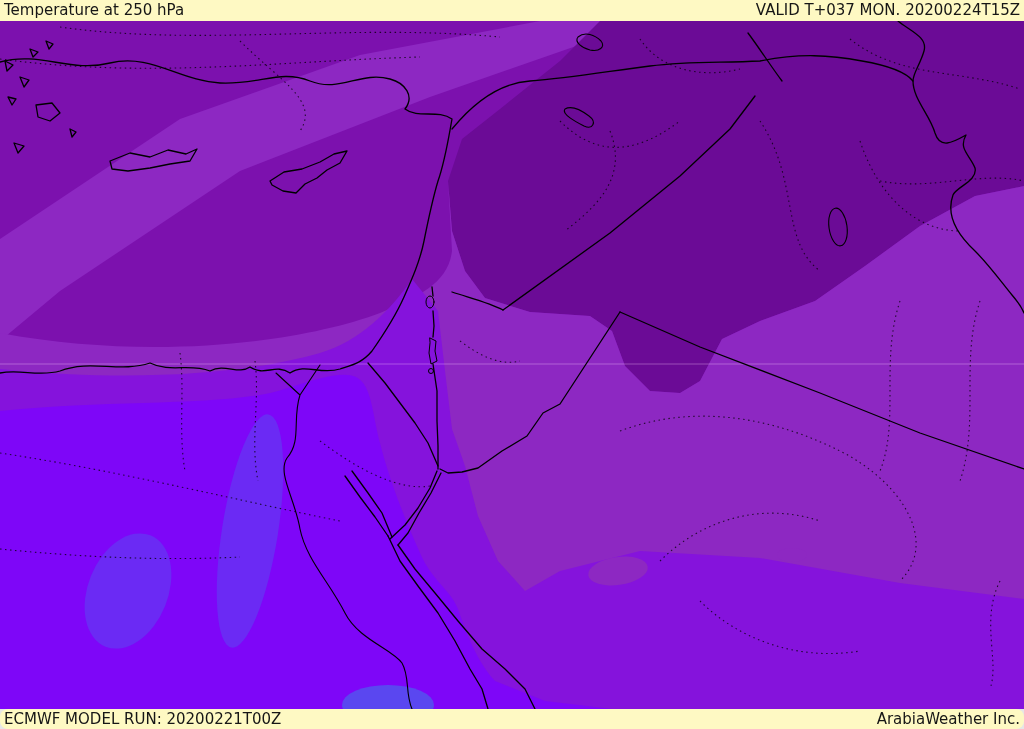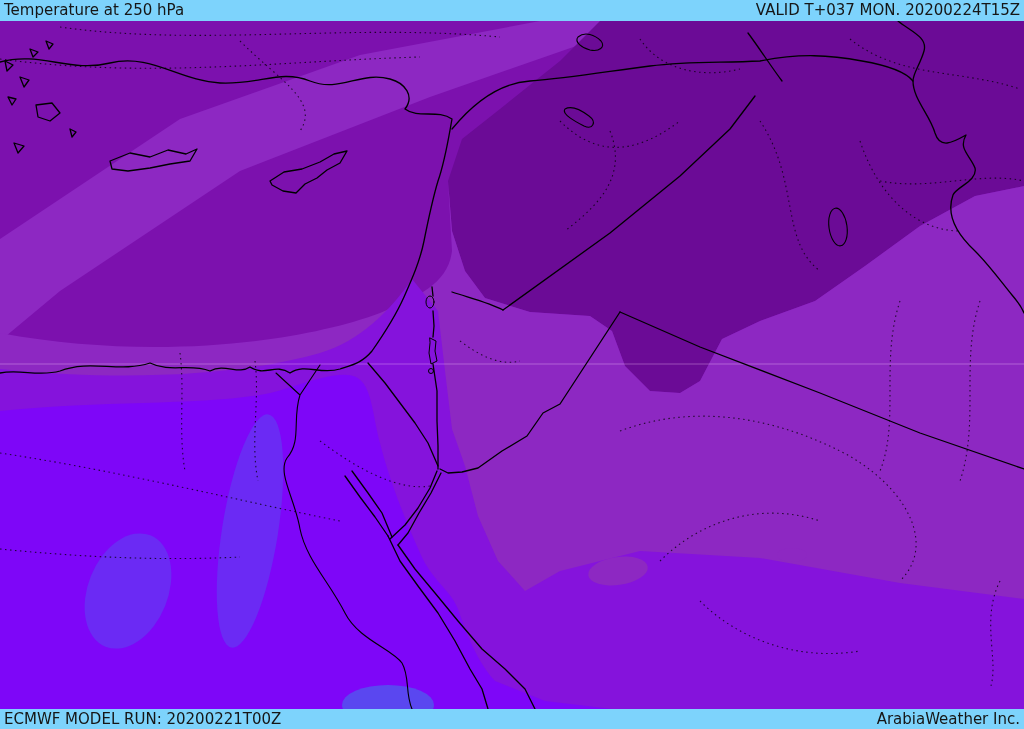--- a/index.html
+++ b/index.html
@@ -1,22 +1,22 @@
 <!DOCTYPE html>
 <html><head>
 <meta charset="utf-8">
 <style>
   html,body{margin:0;padding:0;background:#e6e6e6;}
   body{width:1024px;height:729px;position:relative;overflow:hidden;
        font-family:"DejaVu Sans","Liberation Sans",sans-serif;}
-  .bar{position:absolute;left:0;width:1024px;background:#7dd3fc;color:#161616;
+  .bar{position:absolute;left:0;width:1024px;background:#fef9c3;color:#161616;
        display:flex;justify-content:space-between;align-items:center;
        font-size:15px;line-height:1;box-sizing:border-box;padding:0 4px;}
   .bar.top{top:0;height:21px;}
-  .bar.bottom{top:709px;height:20px;}
+  .bar.bottom{top:709px;height:20px;border-radius:8px;}
   .map-wrap{position:absolute;top:21px;left:0;width:1024px;height:688px;}
   svg{display:block;}
 </style>
 </head>
 <body>
 
 <div class="bar top">
   <span>Temperature at 250 hPa</span>
   <span>VALID T+037 MON. 20200224T15Z</span>
 </div>

